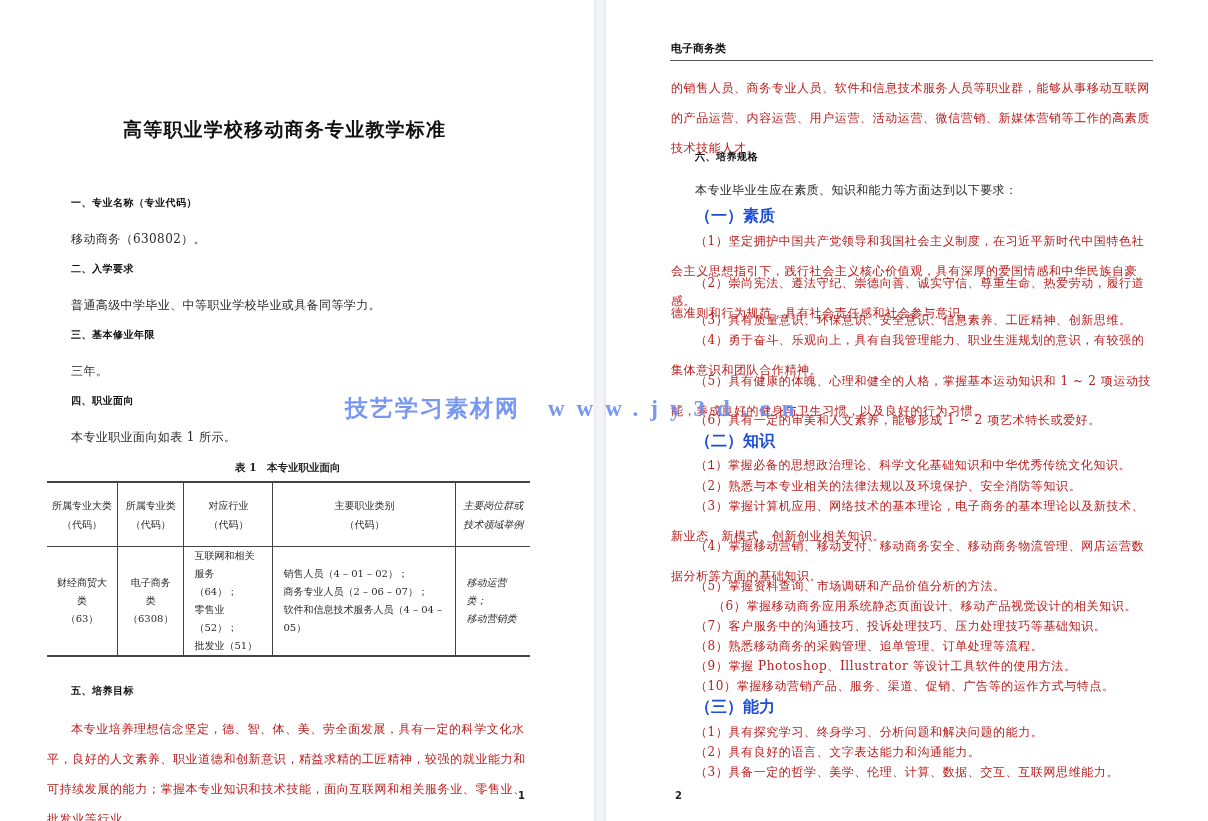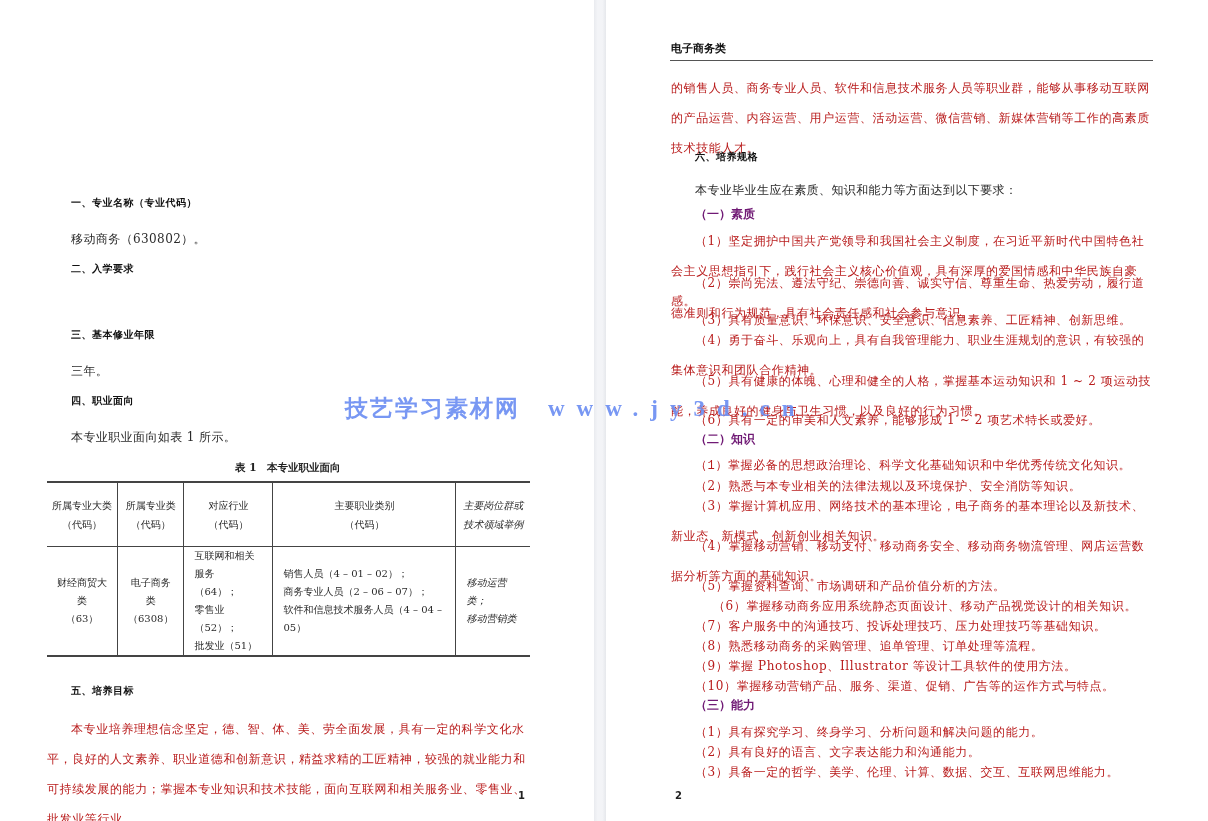--- a/index.html
+++ b/index.html
@@ -32,37 +32,39 @@
     }
     table.occ th, table.occ td { border-left: 1px solid #444; border-right: 1px solid #444; }
     table.occ th:first-child, table.occ td:first-child { border-left: none; }
     table.occ th:last-child, table.occ td:last-child { border-right: none; font-style: italic; }
     table.occ th { font-weight: normal; height: 63px; text-align: center; line-height: 19px; border-bottom: 1px solid #444; padding: 0 2px; }
     table.occ td { height: 103px; line-height: 18px; padding: 0 10px; }
     .center { text-align: center; }
     .page-num { font-family: "DejaVu Sans", "Liberation Sans", sans-serif; font-size: 10px; font-weight: bold; color: #222; }
     .running-head { left: 671px; top: 41px; font-family: "DejaVu Sans", "Liberation Sans", sans-serif; font-weight: bold; font-size: 11px; color: #111; }
     .running-rule { position: absolute; left: 670px; top: 60px; width: 483px; height: 1px; background: #555; }
-    .sub { font-weight: bold; font-size: 12px; color: #701a75; }
+    .sub { font-weight: bold; font-size: 16px; color: #1d4ed8; }
     .watermark {
       position: absolute; left: 345px; top: 393px; white-space: nowrap;
       font-family: "DejaVu Sans", "Liberation Sans", sans-serif; font-weight: bold;
       color: #6d8ff2; opacity: 0.92; font-size: 23px; letter-spacing: 2px; z-index: 5;
     }
     .watermark .url { margin-left: 28px; letter-spacing: 12px; font-family: Liberation Serif, serif; }
   </style>
 </head>
 <body>
 
 <div class="page page-left">
+  <div class="abs doc-title">高等职业学校移动商务专业教学标准</div>
 
   <div class="abs h1" style="left:71px; top:196px;">一、专业名称（专业代码）</div>
   <div class="abs p" style="left:71px; top:231px;">移动商务（630802）。</div>
 
   <div class="abs h1" style="left:71px; top:262px;">二、入学要求</div>
+  <div class="abs p" style="left:71px; top:297px;">普通高级中学毕业、中等职业学校毕业或具备同等学力。</div>
 
   <div class="abs h1" style="left:71px; top:328px;">三、基本修业年限</div>
   <div class="abs p" style="left:71px; top:363px;">三年。</div>
 
   <div class="abs h1" style="left:71px; top:394px;">四、职业面向</div>
   <div class="abs p" style="left:71px; top:429px;">本专业职业面向如表 1 所示。</div>
 
   <div class="abs table-caption">表 1　本专业职业面向</div>
 
   <table class="occ">

